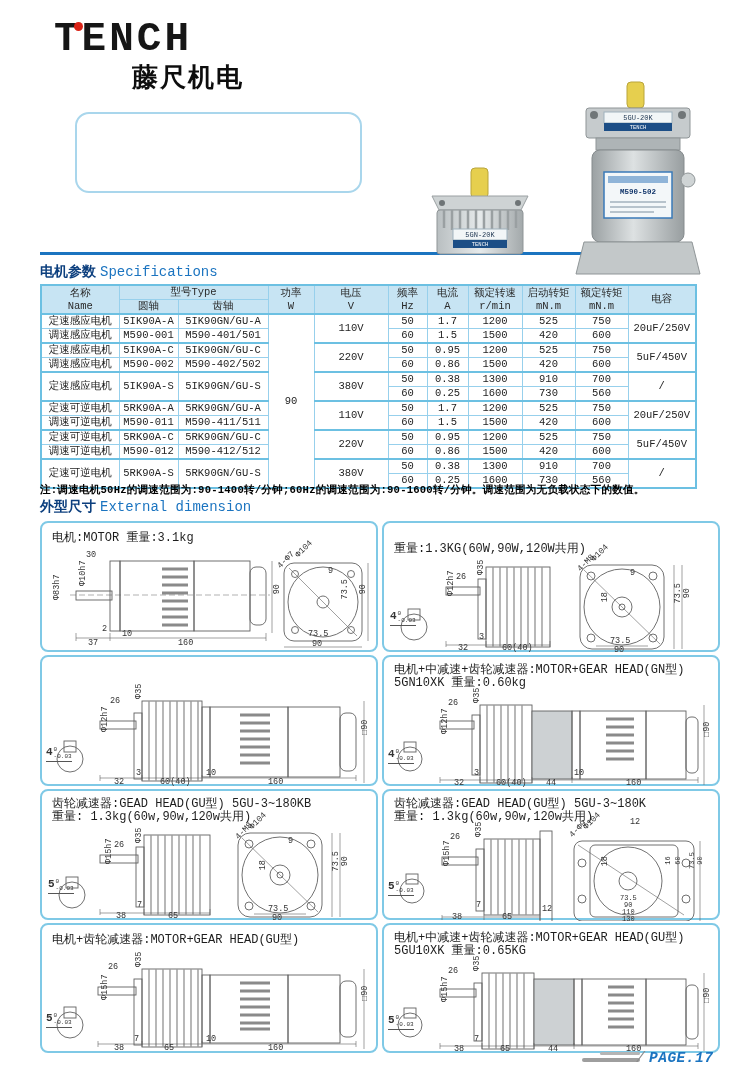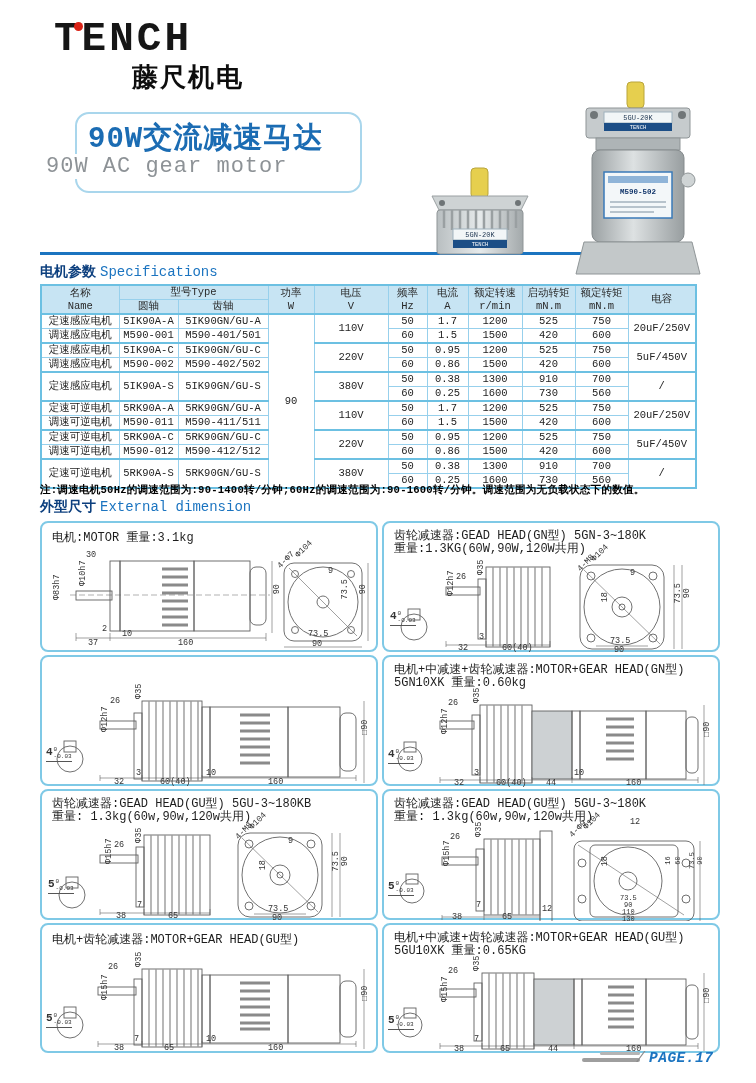--- a/index.html
+++ b/index.html
@@ -47,22 +47,20 @@
 </head>
 <body>
 
 <div class="page">
 
   <div class="logo-text">TENCH</div>
   <div class="logo-dot"></div>
   <div class="logo-sub">藤尺机电</div>
 
   <div class="banner"></div>
-  <div class="banner-title">90W交流减速马达</div>
-  <div class="banner-sub">90W AC gear motor</div>
 
   <div class="blue-rule"></div>
 
   <svg class="abs" style="left:424px;top:166px" width="112" height="92" viewBox="0 0 112 92">
     <defs>
         <linearGradient id="g1" x1="0" y1="0" x2="1" y2="0">
           <stop offset="0" stop-color="#b9bfc1"></stop>
           <stop offset="0.5" stop-color="#e6eaeb"></stop>
           <stop offset="1" stop-color="#a3a9ab"></stop>
         </linearGradient>
@@ -334,21 +332,20 @@
     <span class="d r45" style="left:252px;top:22px">Φ104</span>
     <span class="d r45" style="left:234px;top:33px">4-Φ7</span>
     <span class="d" style="left:286px;top:44px">9</span>
     <span class="d rv" style="left:293px;top:62px">73.5</span>
     <span class="d rv" style="left:316px;top:62px">90</span>
     <span class="d" style="left:266px;top:107px">73.5</span>
     <span class="d" style="left:270px;top:117px">90</span>
   </div>
 
   <div class="panel" style="left:382px;top:521px;width:338px;height:131px">
-    <span class="ptitle" style="top:4px">齿轮减速器:GEAD HEAD(GN型) 5GN-3~180K</span>
     <span class="ptitle" style="top:17px">重量:1.3KG(60W,90W,120W共用)</span>
     <svg class="dw" style="left:0;top:24px" width="334" height="104" viewBox="0 0 334 104">
       <g stroke="#616161" stroke-width="0.9" fill="none">
         <circle cx="30" cy="80" r="13"></circle>
           <rect x="24" y="62" width="12" height="11"></rect>
         <rect x="62" y="40" width="34" height="8"></rect>
           <rect x="94" y="32" width="8" height="60"></rect>
         <rect x="102" y="20" width="64" height="80"></rect>
         <path d="M109 20v80M116 20v80M123 20v80M130 20v80M137 20v80M144 20v80M151 20v80M158 20v80" stroke="#9a9a9a" stroke-width="1.4"></path>
         <path d="M62 94v6M102 94v6M166 94v6M62 98h104" stroke-width="0.6"></path>

